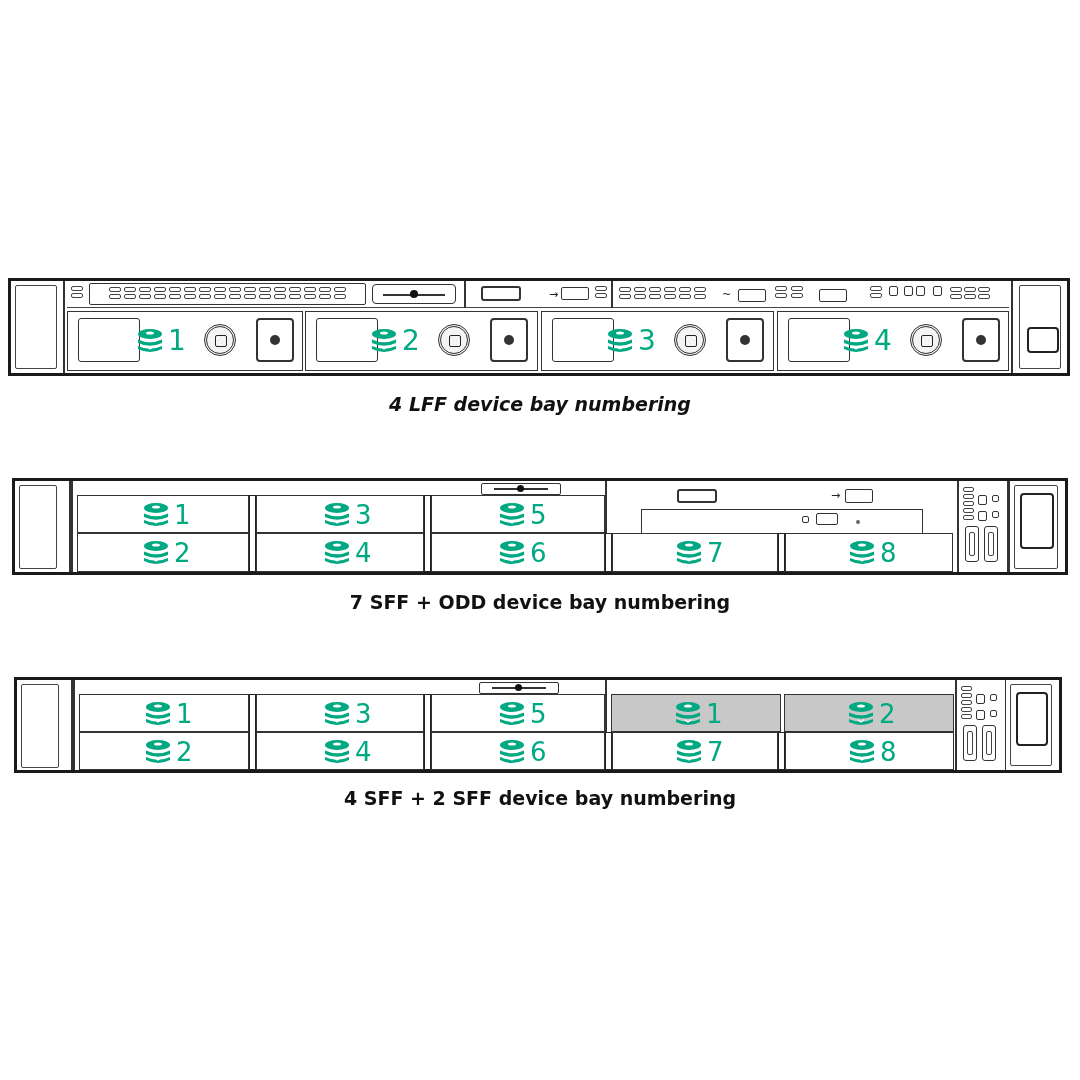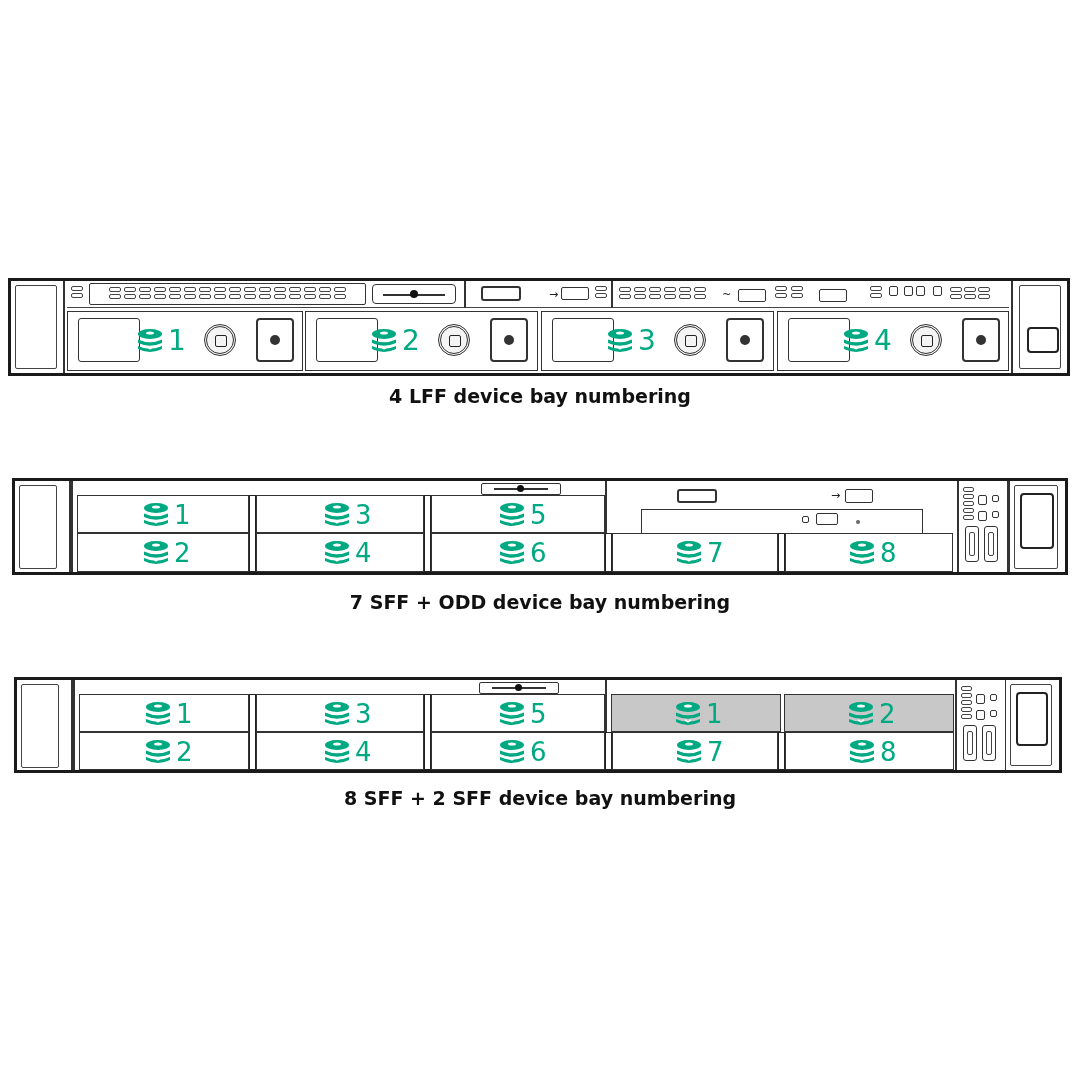--- a/index.html
+++ b/index.html
@@ -210,21 +210,21 @@
     <div class="label lff" style="left:64px; top:15px;">
       <svg class="drive-icon">
           <use href="#drv"></use>
         </svg>
       <span>4</span>
     </div>
     <div class="lff-latch" style="left:132px; top:12px;"></div>
     <div class="lff-button" style="left:184px; top:6px; width:38px; height:44px;"></div>
   </div>
 </div>
-<div class="caption" style="top:385px;">4 LFF device bay numbering</div>
+<div class="caption" style="top:393px;font-style:italic;">4 LFF device bay numbering</div>
 
 <div class="chassis" style="left:12px; top:478px; width:1056px; height:97px;">
   <div class="ear" style="left:0; width:56px;">
     <div class="ear-inner" style="left:4px; top:4px; width:38px; height:84px;"></div>
   </div>
   <div class="line" style="left:56px; top:0; width:2px; height:91px;"></div>
 
   <div class="box" style="left:466px; top:2px; width:80px; height:12px; border-radius:2px;">
     <div class="line" style="left:12px; right:12px; top:4px; height:1.5px;"></div>
     <div class="dot" style="left:35px; top:1px; width:7px; height:7px;"></div>
@@ -446,13 +446,13 @@
   <div class="ctrl-btn" style="left:973px; top:30px; width:7px; height:7px;"></div>
   <div class="port-v" style="left:946px; top:45px; width:14px; height:36px;"></div>
   <div class="port-v" style="left:965px; top:45px; width:14px; height:36px;"></div>
   <div class="line" style="left:988px; top:0; width:1.5px; height:90px;"></div>
 
   <div class="ear" style="right:0; left:auto; width:54px; border-right:none; border-left:1.5px solid #333;">
     <div class="ear-inner" style="left:4px; top:4px; width:42px; height:82px;"></div>
     <div class="ear-window" style="left:10px; top:12px; width:32px; height:54px;"></div>
   </div>
 </div>
-<div class="caption" style="top:787px;">8 SFF + 2 SFF device bay numbering</div>
+<div class="caption" style="top:787px;">4 SFF + 2 SFF device bay numbering</div>
 
 </body></html>

